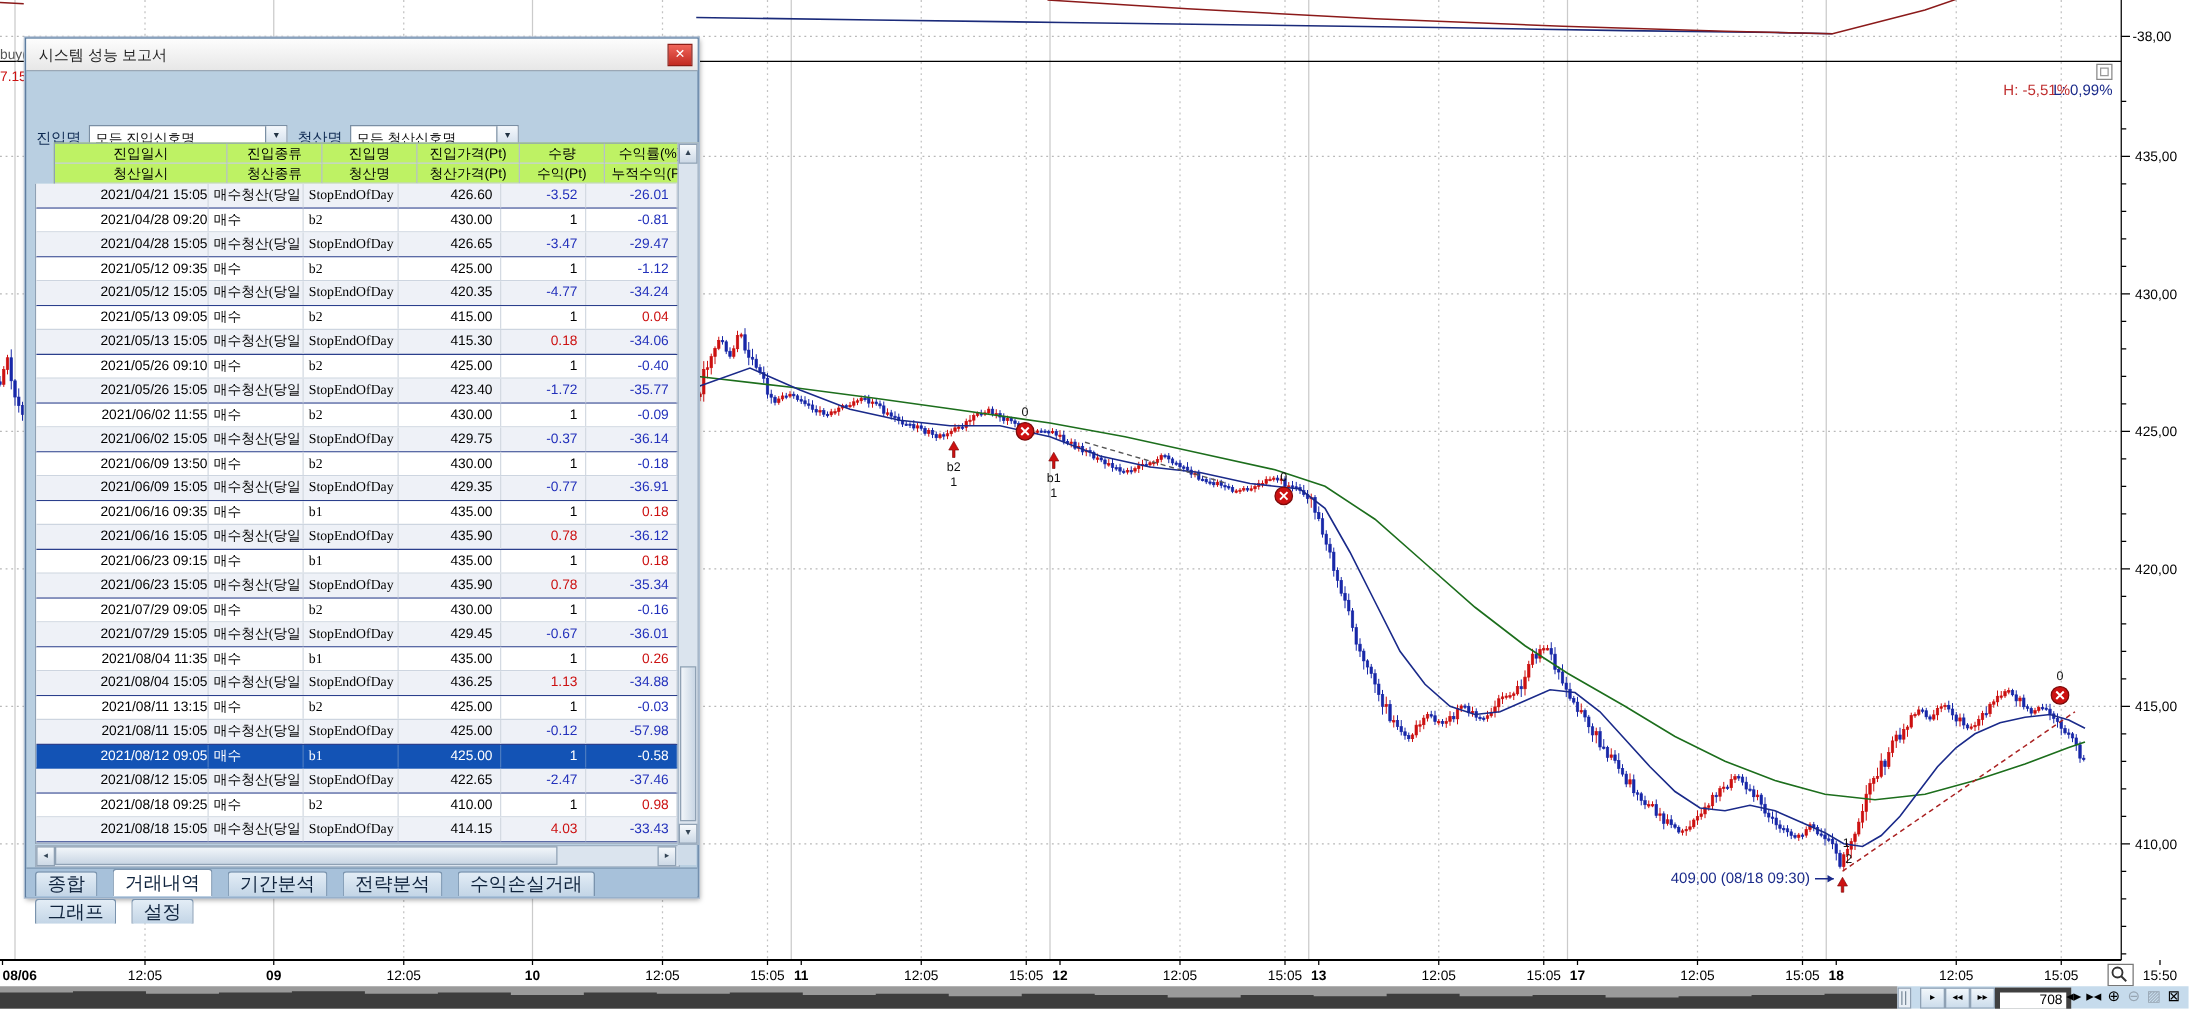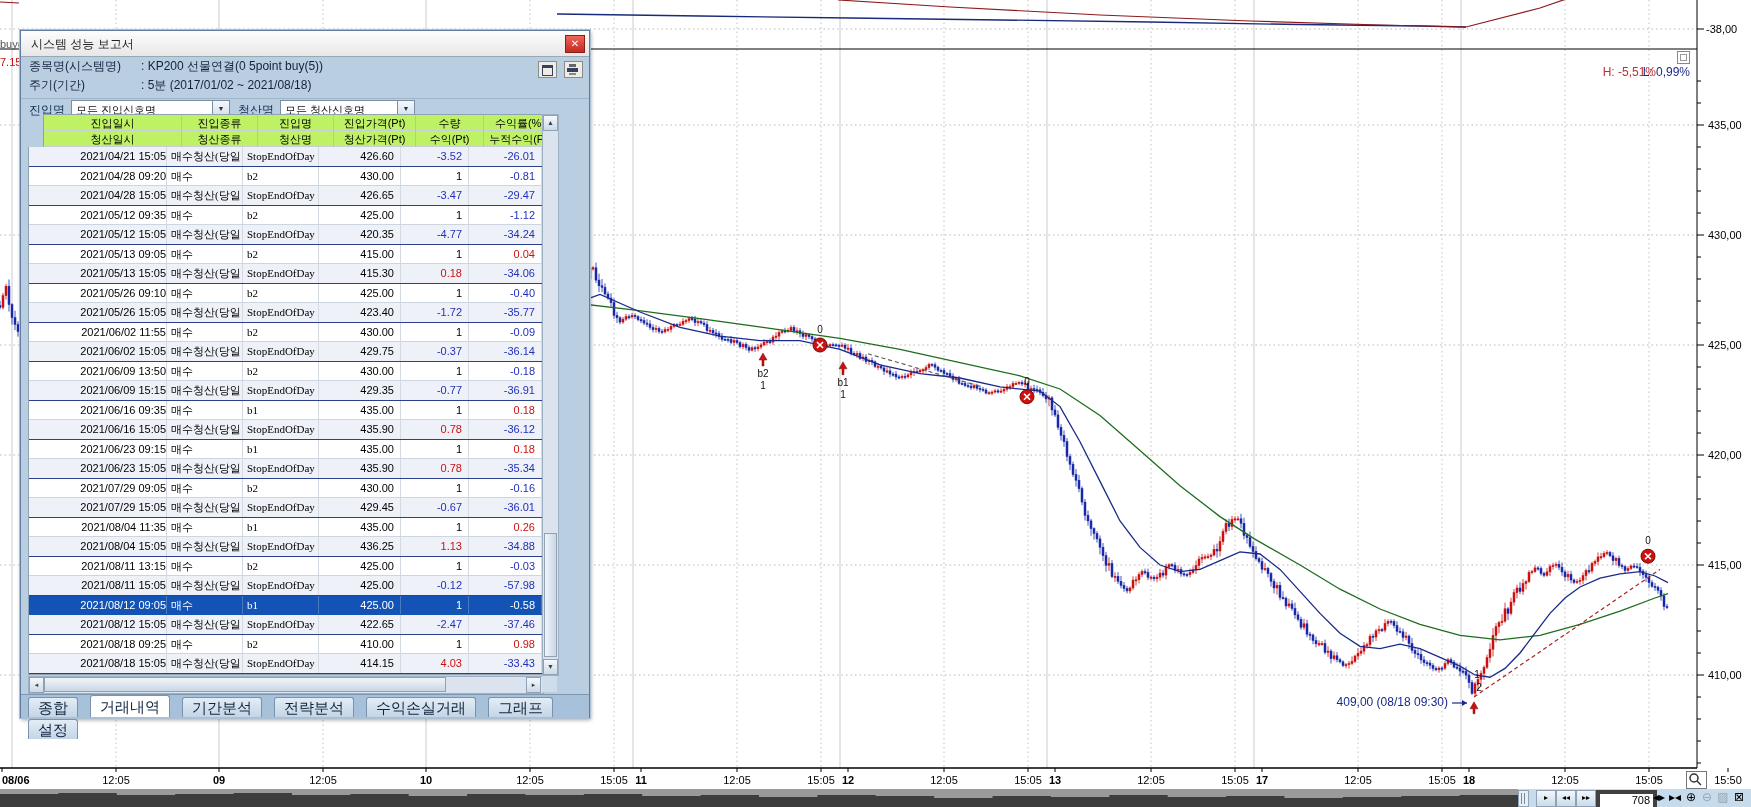--- a/index.html
+++ b/index.html
@@ -1,21 +1,21 @@
 <!DOCTYPE html>
 <html><head>
 <meta charset="utf-8">
 <style>
   html,body{margin:0;padding:0;background:#fff;}
   body{width:1751px;height:807px;overflow:hidden;position:relative;
        font-family:"Liberation Sans","DejaVu Sans",sans-serif;}
   #chart-layer{position:absolute;left:0;top:0;z-index:1;}
   
   #dlg{position:absolute;left:20px;top:30px;width:537px;height:686px;z-index:10;
-       background:#b9cfe1;border:1px solid #5e7da0;box-shadow:0 0 0 1px #aebfd2,1px 2px 4px rgba(0,0,0,.35);padding-left:31px;}
+       background:#b9cfe1;border:1px solid #5e7da0;box-shadow:0 0 0 1px #aebfd2,1px 2px 4px rgba(0,0,0,.35);}
   .tbar{position:absolute;left:0;top:0;right:0;height:25px;
         background:linear-gradient(#fdfdfd,#e7e7e7);border-bottom:1px solid #9aa7b5;}
   .ttl{position:absolute;left:10px;top:5px;font-size:12px;color:#222;}
   .cls{position:absolute;right:4px;top:4px;width:18px;height:16px;background:linear-gradient(#f0655a,#c22b22);
        border:1px solid #8d1d16;color:#fff;font-size:10px;line-height:15px;text-align:center;cursor:pointer;}
   .info{position:absolute;left:0;top:26px;right:0;height:41px;border-bottom:1px solid #9fb5c9;}
   .irow{height:19px;line-height:19px;font-size:12px;color:#14213c;padding-left:8px;white-space:nowrap;}
   .ilbl{display:inline-block;width:112px;}
   .iicons{position:absolute;right:6px;top:4px;}
   .micon{display:inline-block;width:17px;height:15px;background:#efece4;border:1px solid #8a8a8a;
@@ -1016,32 +1016,20 @@
     <circle cx="7" cy="6" r="4" fill="none" stroke="#333" stroke-width="1.5"></circle>
     <line x1="10" y1="9" x2="14" y2="13" stroke="#333" stroke-width="1.5"></line>
   </svg>
 </div>
 
 <div id="dlg">
   <div class="tbar">
     <span class="ttl">시스템 성능 보고서</span>
     <span class="cls"><span>✕</span></span>
   </div>
-  <div class="info">
-    <div class="irow">
-      <span class="ilbl">종목명(시스템명)</span><span class="ival">: KP200 선물연결(0 5point buy(5))</span>
-    </div>
-    <div class="irow">
-      <span class="ilbl">주기(기간)</span><span class="ival">: 5분 (2017/01/02 ~ 2021/08/18)</span>
-    </div>
-    <div class="iicons">
-      <span class="micon"><span class="wi"></span></span>
-      <span class="micon"><span class="pi1"></span><span class="pi2"></span><span class="pi3"></span></span>
-    </div>
-  </div>
   <div class="filters">
     <span class="flbl" style="left:8px;">진입명</span>
     <div class="combo" style="left:50px;width:157px;">
       <span class="cval">모든 진입신호명</span>
       <span class="carr">▼</span>
     </div>
     <span class="flbl" style="left:217px;">청산명</span>
     <div class="combo" style="left:259px;width:133px;">
       <span class="cval">모든 청산신호명</span>
       <span class="carr">▼</span>
@@ -1156,21 +1144,21 @@
       </div>
       <div class="trow entry">
         <div class="tcell c-date">2021/06/09 13:50</div>
         <div class="tcell c-type">매수</div>
         <div class="tcell c-name">b2</div>
         <div class="tcell c-num">430.00</div>
         <div class="tcell c-num">1</div>
         <div class="tcell c-num neg">-0.18</div>
       </div>
       <div class="trow exit">
-        <div class="tcell c-date">2021/06/09 15:15</div>
+        <div class="tcell c-date">2021/06/09 15:05</div>
         <div class="tcell c-type">매수청산(당일</div>
         <div class="tcell c-name">StopEndOfDay</div>
         <div class="tcell c-num">429.35</div>
         <div class="tcell c-num neg">-0.77</div>
         <div class="tcell c-num neg">-36.91</div>
       </div>
       <div class="trow entry">
         <div class="tcell c-date">2021/06/16 09:35</div>
         <div class="tcell c-type">매수</div>
         <div class="tcell c-name">b1</div>

